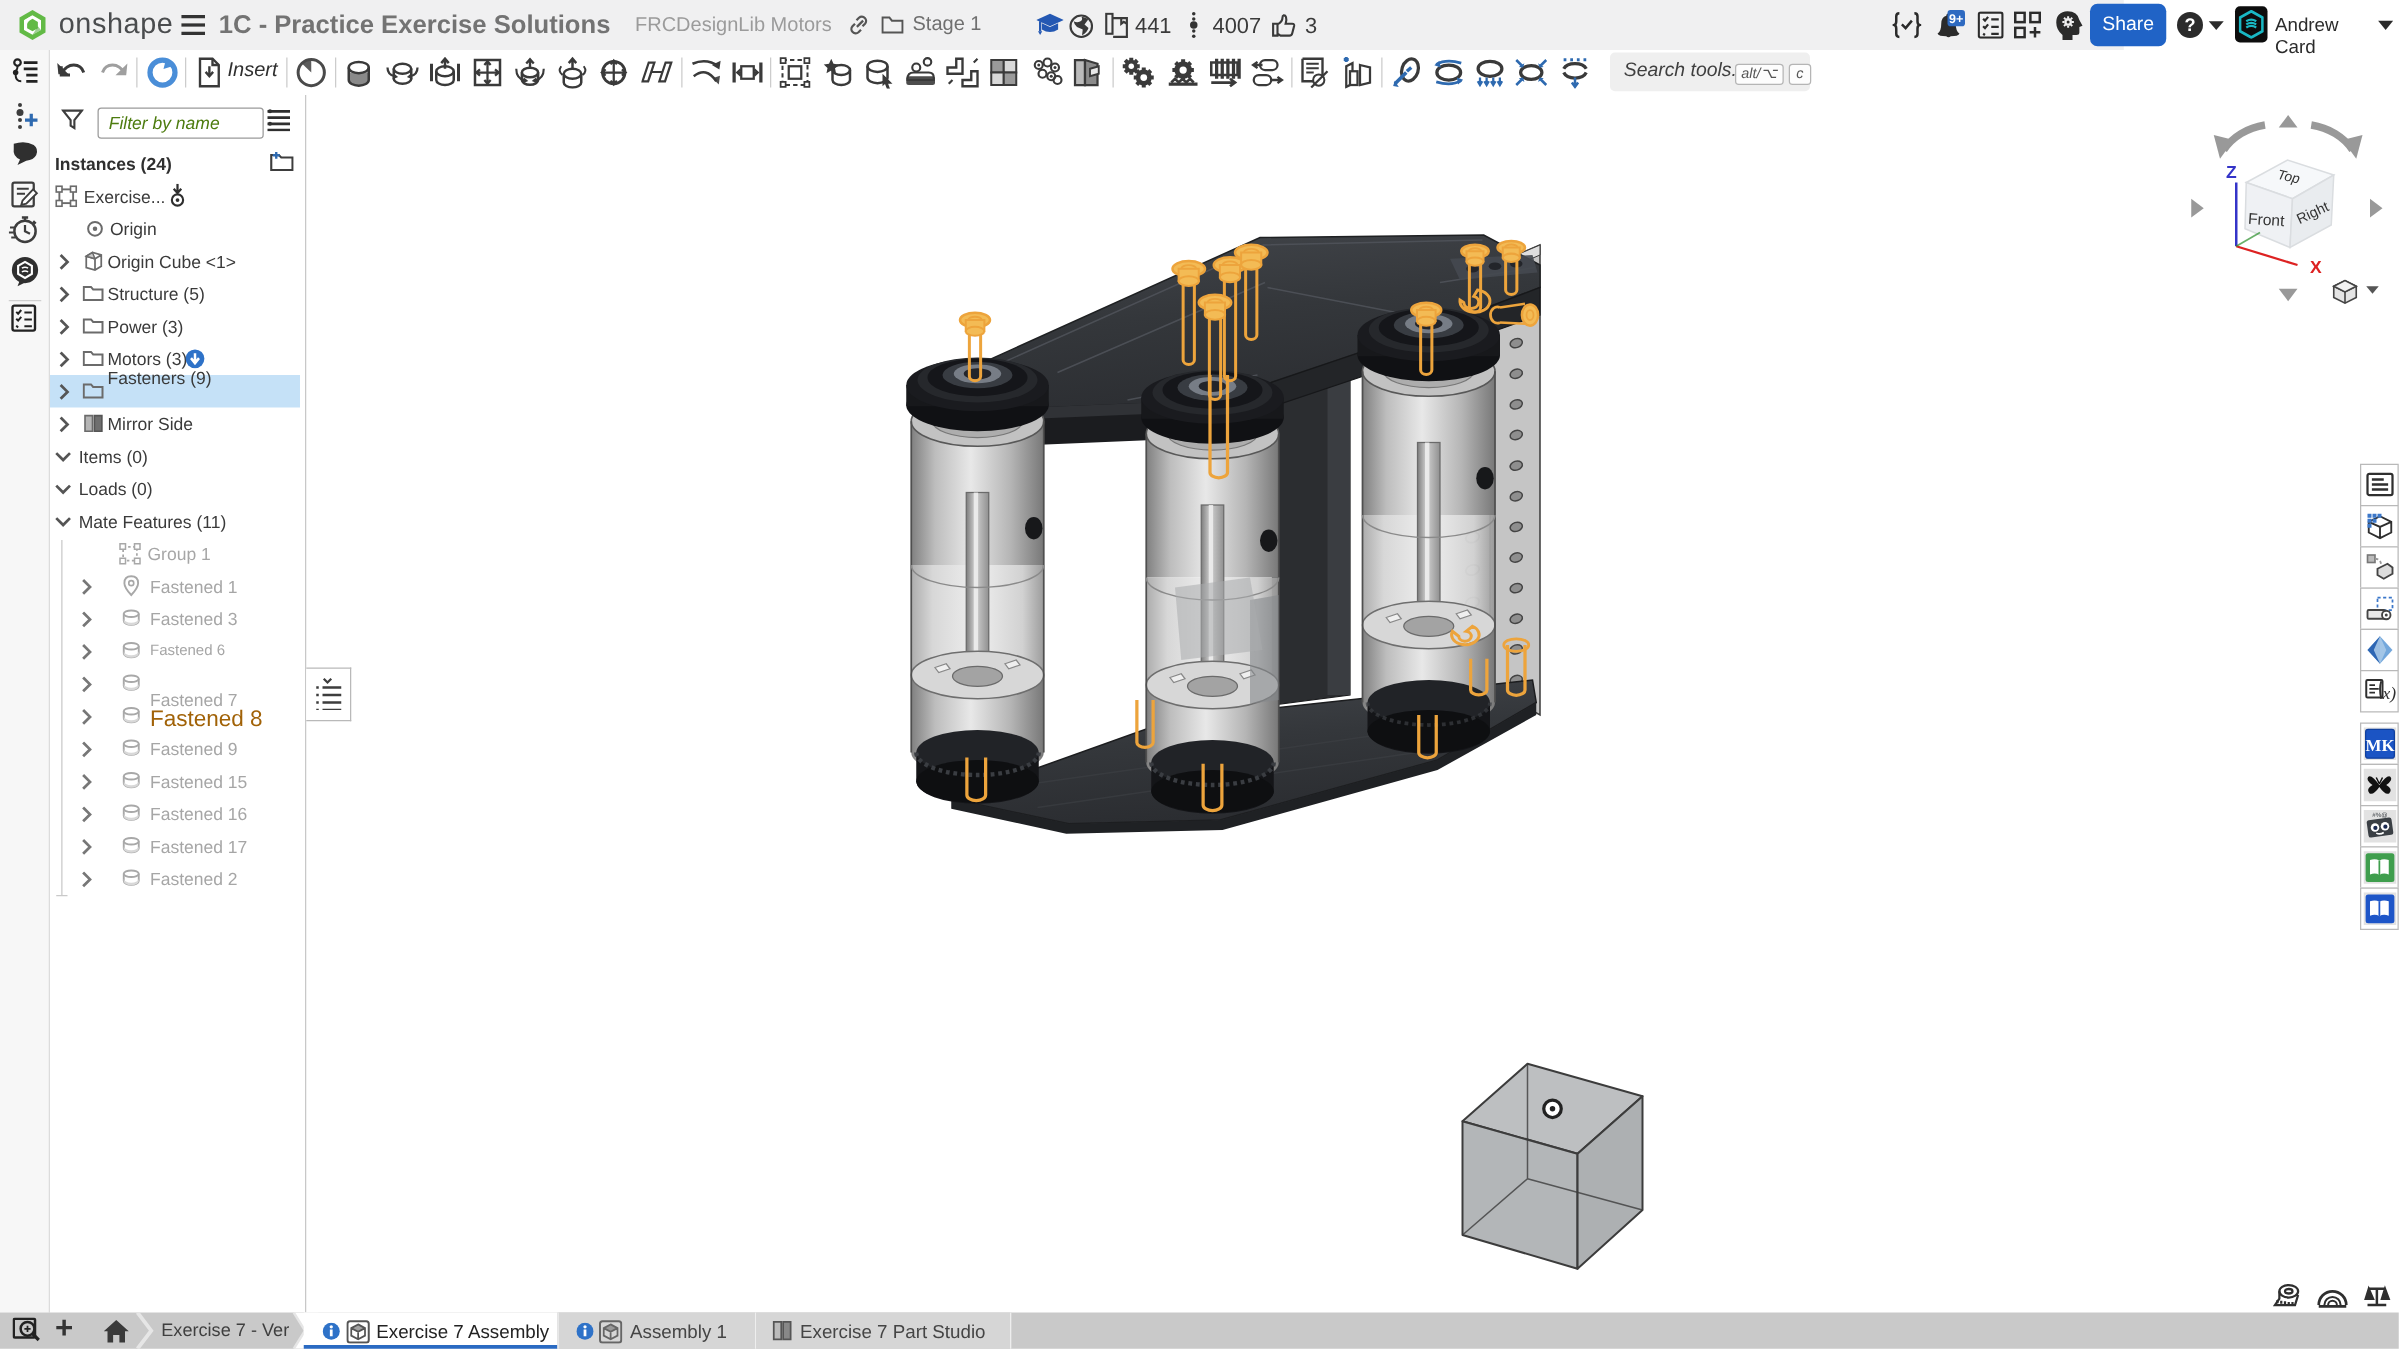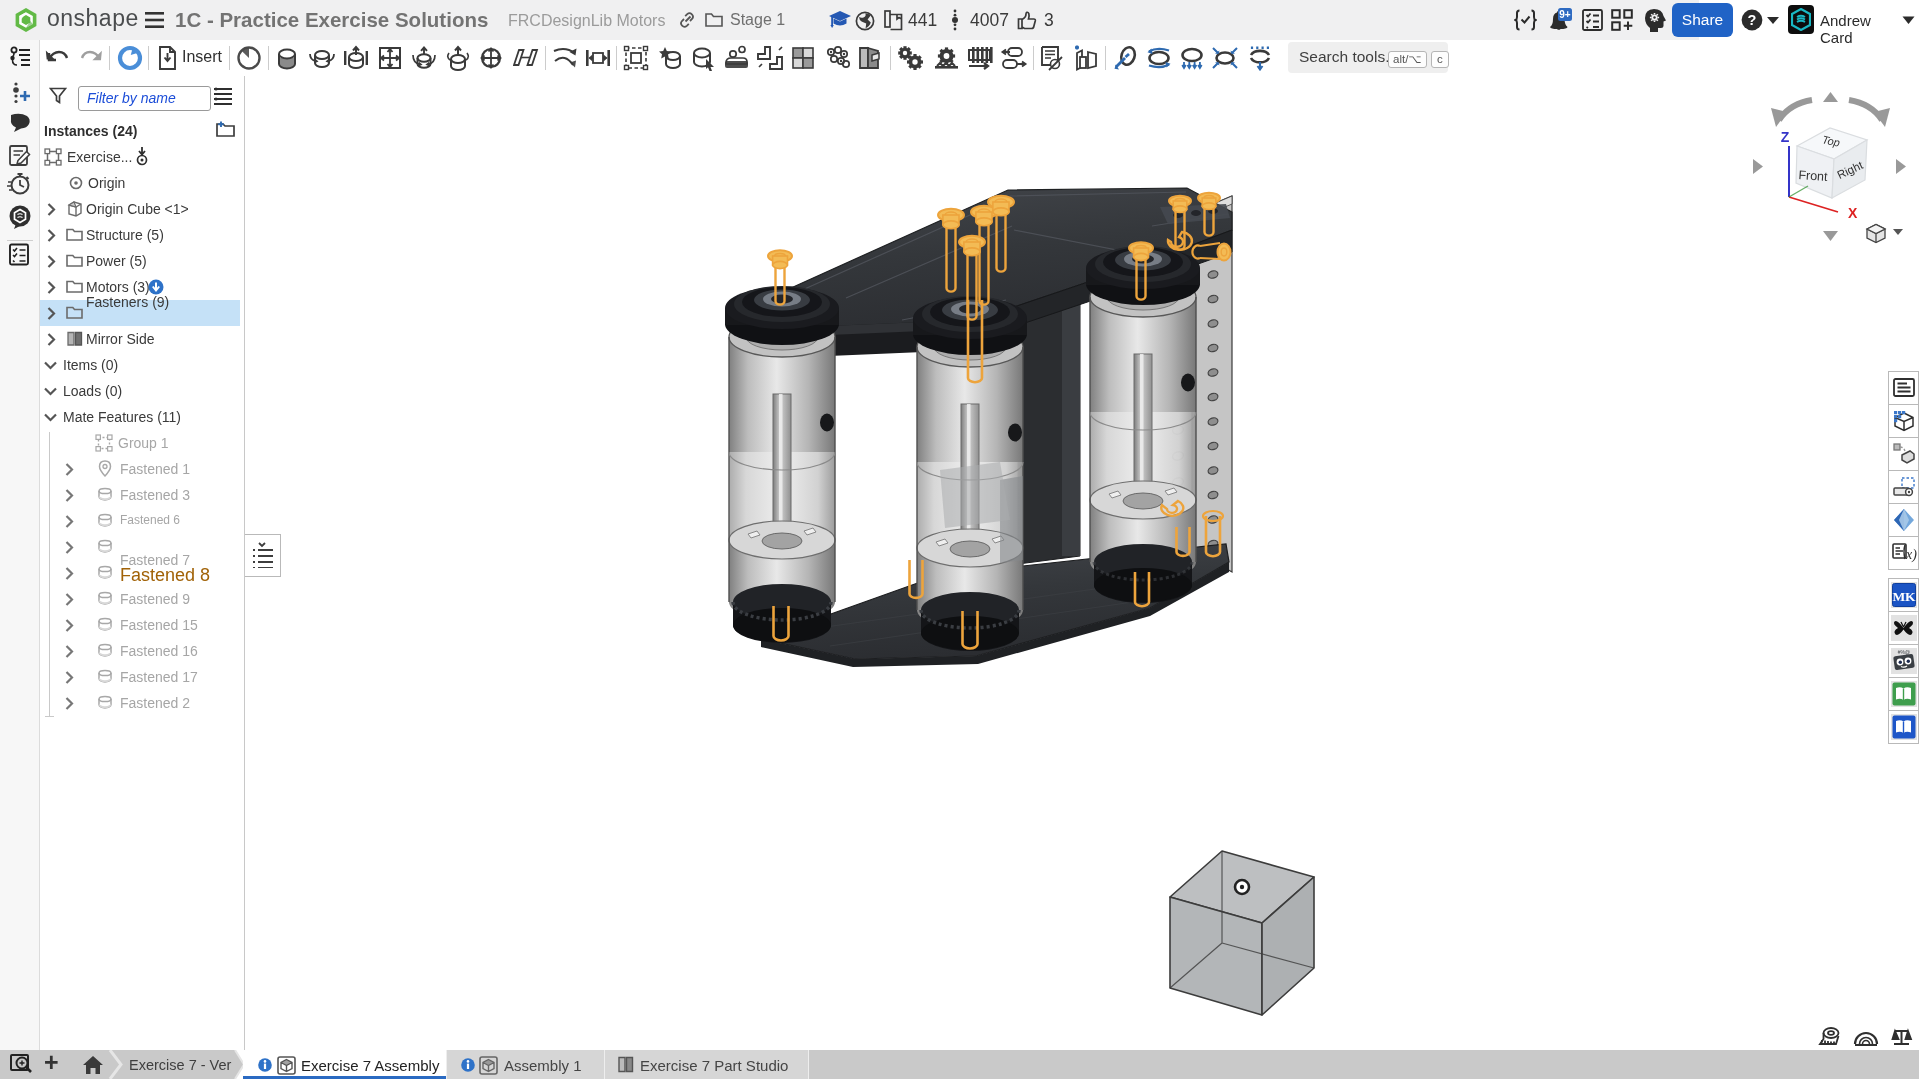--- a/index.html
+++ b/index.html
@@ -1,18 +1,18 @@
 <!DOCTYPE html>
 <html><head><meta charset="utf-8">
 <style>
 html,body{margin:0;padding:0;width:1919px;height:1079px;overflow:hidden;background:#fff;font-family:"Liberation Sans",sans-serif;}
 .a{position:absolute}
 .ic{position:absolute}
 #topbar{left:0;top:0;width:1699px;height:40px;background:#f0f0f1;}
-#toolbar{left:0;top:40px;width:1640px;height:36px;background:#fff;}
+#toolbar{left:0;top:40px;width:1640px;height:36px;background:#fff;font-style:italic;}
 #sidebar{left:0;top:40px;width:40px;height:1010px;background:#f7f7f7;border-right:1px solid #dcdcdc;box-sizing:border-box}
 #tree{left:40px;top:76px;width:205px;height:974px;background:#fff;border-right:1px solid #c8c8c8;box-sizing:border-box;}
 #bottombar{left:0;top:1050px;width:1919px;height:29px;background:#c9c9c9;}
 .sep{position:absolute;top:6px;width:1px;height:24px;background:#ccc}
 .key{display:inline-block;border:1px solid #b5b5b5;border-radius:3px;background:#fdfdfd;font-size:11.5px;color:#555;padding:1px 4px;line-height:13px}
 </style></head>
 <body>
 <svg id="model" class="a" style="left:0;top:0" width="1919" height="1079" viewBox="0 0 1919 1079">
 <defs>
 <linearGradient id="cg" x1="0" y1="0" x2="1" y2="0">
@@ -630,21 +630,21 @@
 <svg class="ic" style="left:8px;top:203px" width="24" height="24" viewBox="0 0 24 24">
       <rect x="2" y="1.5" width="18" height="20" rx="1.5" fill="none" stroke="#222" stroke-width="1.9"></rect>
       <path d="M5 6.5 L6.5 8 L9 5 M5 12 L6.5 13.5 L9 10.5 M5 17.5 L6.5 19 M11.5 7 H17.5 M11.5 12.5 H17.5 M11.5 18 H17.5" stroke="#222" stroke-width="1.6" fill="none"></path>
     </svg>
 </div>
 <div id="tree" class="a">
 <svg class="ic" style="left:9px;top:11px" width="18" height="18" viewBox="0 0 18 18">
       <path d="M1.5 1.5 H16.5 L10.5 9 V15.5 L7.5 13.5 V9 Z" fill="none" stroke="#3d3d3d" stroke-width="1.7"></path>
     </svg>
 <div class="a" style="left:38px;top:10px;width:133px;height:25px;border:1px solid #9a9a9a;border-radius:3px;box-sizing:border-box;background:#fff"></div>
-<div class="a" style="left:47px;top:14px;font-style:italic;color:#1d4ed8;font-size:14px">Filter by name</div>
+<div class="a" style="left:47px;top:14px;font-style:italic;color:#4d7c0f;font-size:14px">Filter by name</div>
 <svg class="ic" style="left:173px;top:11px" width="20" height="18" viewBox="0 0 20 18">
       <path d="M1 2 H19 M1 7 H19 M1 12 H19 M1 17 H19" stroke="#2f2f2f" stroke-width="2.2"></path>
       <circle cx="3" cy="2" r="1.6" fill="#2f2f2f"></circle>
       <circle cx="3" cy="12" r="1.6" fill="#2f2f2f"></circle>
     </svg>
 <div class="a" style="left:4px;top:47px;font-size:14px;font-weight:bold;color:#2f2f2f">Instances (24)</div>
 <svg class="ic" style="left:176px;top:45px" width="19" height="17" viewBox="0 0 19 17">
       <path d="M1 3 V15 H18 V5 H9 L7 3 Z" fill="none" stroke="#3d3d3d" stroke-width="1.7"></path>
       <path d="M5 0.5 V6 M2.2 3.2 H7.8" stroke="#2e6ab0" stroke-width="1.9"></path>
     </svg>
@@ -682,21 +682,21 @@
 <svg class="ic" style="left:26px;top:150px" width="18" height="17" viewBox="0 0 18 17">
       <path d="M1 3.5 V14 H16 V5.5 H8.5 L6.8 3.5 Z" fill="none" stroke="#6b6b6b" stroke-width="1.6"></path>
     </svg>
 <div class="a" style="left:46px;top:151px;font-size:14px;color:#3a3a3a">Structure (5)</div>
 <svg class="ic" style="left:7px;top:179px" width="9" height="14" viewBox="0 0 9 14">
       <path d="M1.5 1 L7 6.5 L1.5 12" fill="none" stroke="#555" stroke-width="2.2"></path>
     </svg>
 <svg class="ic" style="left:26px;top:176px" width="18" height="17" viewBox="0 0 18 17">
       <path d="M1 3.5 V14 H16 V5.5 H8.5 L6.8 3.5 Z" fill="none" stroke="#6b6b6b" stroke-width="1.6"></path>
     </svg>
-<div class="a" style="left:46px;top:177px;font-size:14px;color:#3a3a3a">Power (5)</div>
+<div class="a" style="left:46px;top:177px;font-size:14px;color:#3a3a3a">Power (3)</div>
 <svg class="ic" style="left:7px;top:205px" width="9" height="14" viewBox="0 0 9 14">
       <path d="M1.5 1 L7 6.5 L1.5 12" fill="none" stroke="#555" stroke-width="2.2"></path>
     </svg>
 <svg class="ic" style="left:26px;top:202px" width="18" height="17" viewBox="0 0 18 17">
       <path d="M1 3.5 V14 H16 V5.5 H8.5 L6.8 3.5 Z" fill="none" stroke="#6b6b6b" stroke-width="1.6"></path>
     </svg>
 <div class="a" style="left:46px;top:203px;font-size:14px;color:#3a3a3a">Motors (3)</div>
 <svg class="ic" style="left:108px;top:203px" width="16" height="16" viewBox="0 0 16 16">
       <circle cx="8" cy="8" r="7.5" fill="#2e72c8"></circle>
       <path d="M8 3.5 V10 M4.8 7.5 L8 11.5 L11.2 7.5" stroke="#fff" stroke-width="2" fill="none"></path>

